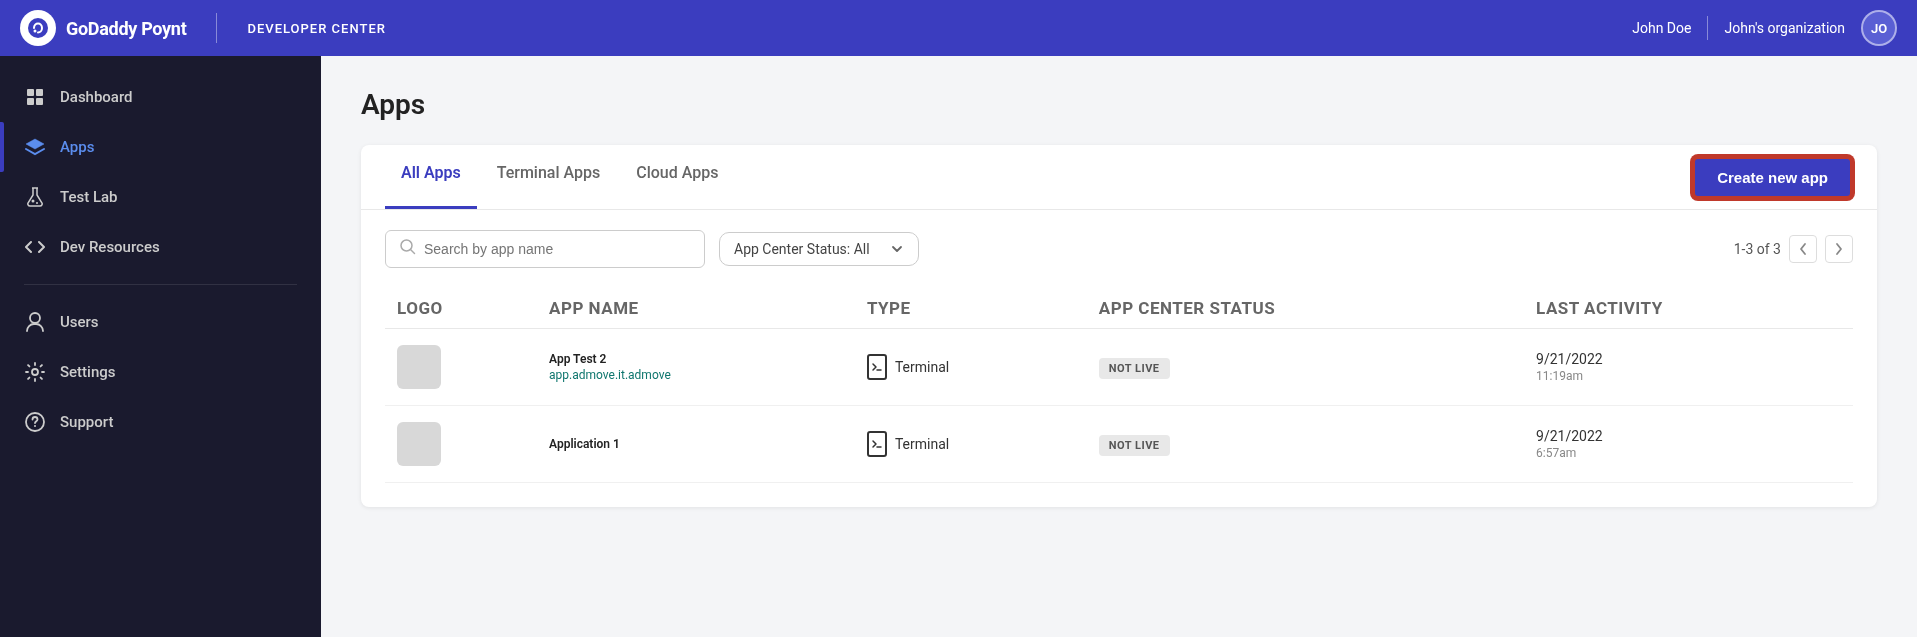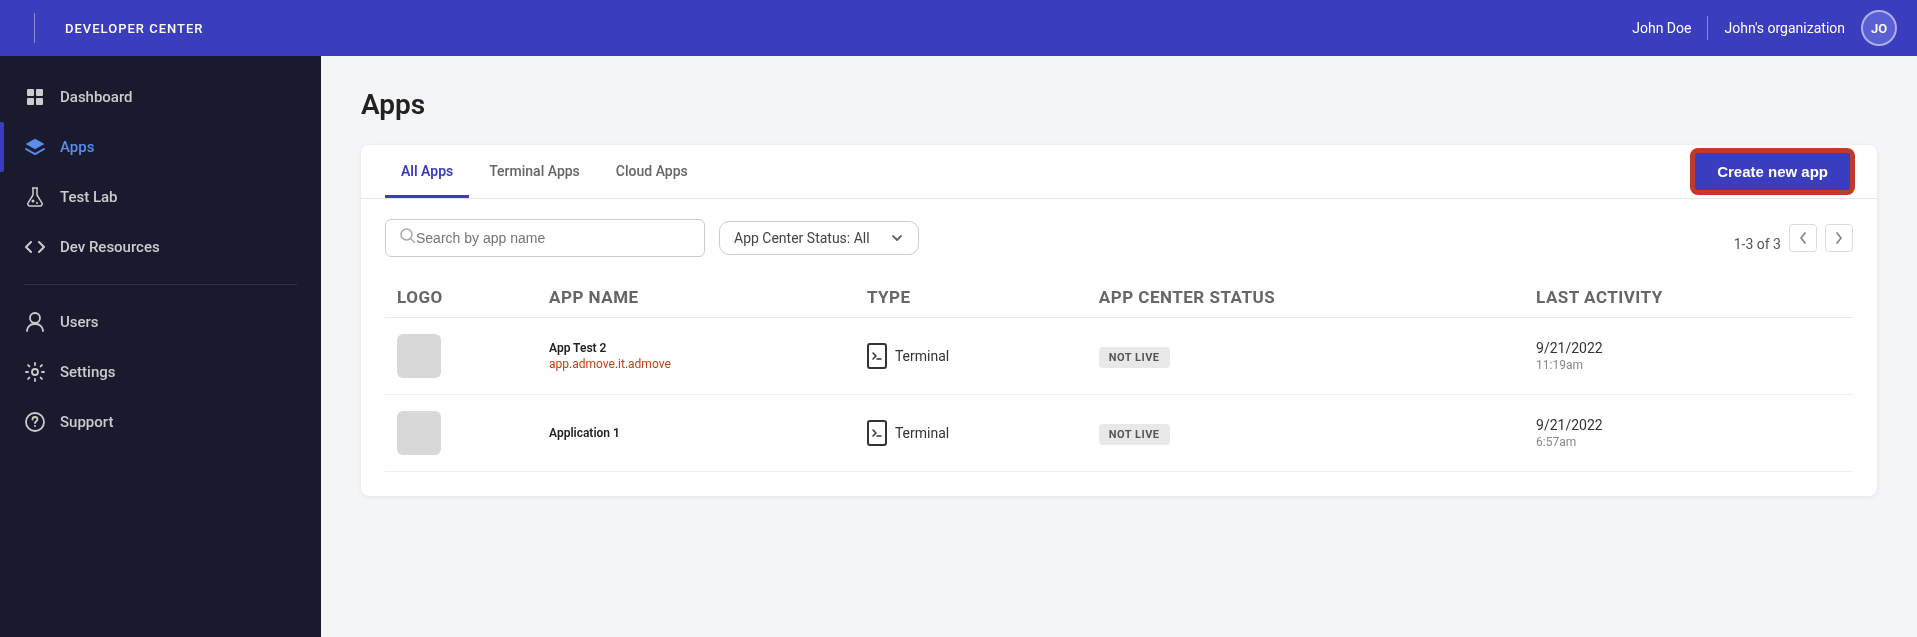--- a/index.html
+++ b/index.html
@@ -166,22 +166,22 @@
       align-items: center;
       padding: 0 24px;
       border-bottom: 1px solid #e8e8e8;
       justify-content: space-between;
     }
     .tabs-left {
       display: flex;
       align-items: center;
     }
     .tab {
-      padding: 18px 16px 16px;
-      font-size: 14px;
+      padding: 18px 16px 24px;
+      font-size: 16px;
       font-weight: 500;
       color: #666;
       cursor: pointer;
       border-bottom: 3px solid transparent;
       margin-right: 4px;
       text-align: right;
     }
     .tab.active {
       color: #3b3dbf;
       border-bottom: 3px solid #3b3dbf;
@@ -212,20 +212,21 @@
       display: flex;
       align-items: center;
       gap: 14px;
     }
     .search-input-wrap {
       display: flex;
       align-items: center;
       border: 1px solid #ccc;
       border-radius: 6px;
       padding: 8px 14px;
+      gap: 8px;
       width: 320px;
       background: white;
     }
     .search-input-wrap input {
       border: none;
       outline: none;
       font-size: 14px;
       color: #999;
       width: 100%;
       background: transparent;
@@ -242,21 +243,21 @@
       font-size: 14px;
       color: #444;
       background: white;
       min-width: 200px;
       justify-content: space-between;
     }
     .pagination-info {
       font-size: 14px;
       color: #555;
       display: flex;
-      align-items: flex-end;
+      align-items: center;
       gap: 8px;
     }
     .pag-btn {
       width: 28px;
       height: 28px;
       border: 1px solid #ddd;
       border-radius: 4px;
       background: white;
       cursor: pointer;
       display: flex;
@@ -289,21 +290,21 @@
       color: #333;
       vertical-align: middle;
     }
     .app-logo-placeholder {
       width: 44px;
       height: 44px;
       background: #d8d8d8;
       border-radius: 6px;
     }
     .app-name { font-weight: 600; color: #222; font-size: 12px; }
-    .app-sub { color: #c2410c; font-size: 12px; margin-top: 2px; }
+    .app-sub { color: #0f766e; font-size: 12px; margin-top: 2px; }
     .type-cell {
       display: flex;
       align-items: center;
       gap: 8px;
       font-size: 14px;
       color: #333;
     }
     .terminal-icon {
       width: 20px;
       height: 26px;
@@ -325,20 +326,30 @@
       text-transform: uppercase;
     }
     .activity-date { font-size: 14px; color: #333; }
     .activity-time { font-size: 12px; color: #888; margin-top: 2px; }
   </style>
 </head>
 <body>
 
 <nav class="top-nav">
   <div class="top-nav-left">
+    <div class="logo-area">
+      <div class="logo-icon">
+        <svg width="22" height="22" viewBox="0 0 22 22" fill="none">
+          <circle cx="11" cy="11" r="10" fill="#3b3dbf"></circle>
+          <path d="M7 11 C7 8 9 6.5 11 6.5 C13 6.5 15 8 15 11 C15 14 13 15.5 11 15.5" stroke="white" stroke-width="2" fill="none" stroke-linecap="round"></path>
+          <circle cx="8" cy="14" r="1.5" fill="white"></circle>
+        </svg>
+      </div>
+      <span class="logo-text">GoDaddy Poynt</span>
+    </div>
     <div class="logo-separator"></div>
     <span class="dev-center-label">DEVELOPER CENTER</span>
   </div>
   <div class="top-nav-right">
     <span class="user-name">John Doe</span>
     <div class="nav-separator"></div>
     <span class="org-name">John's organization</span>
     <div class="avatar">JO</div>
   </div>
 </nav>

